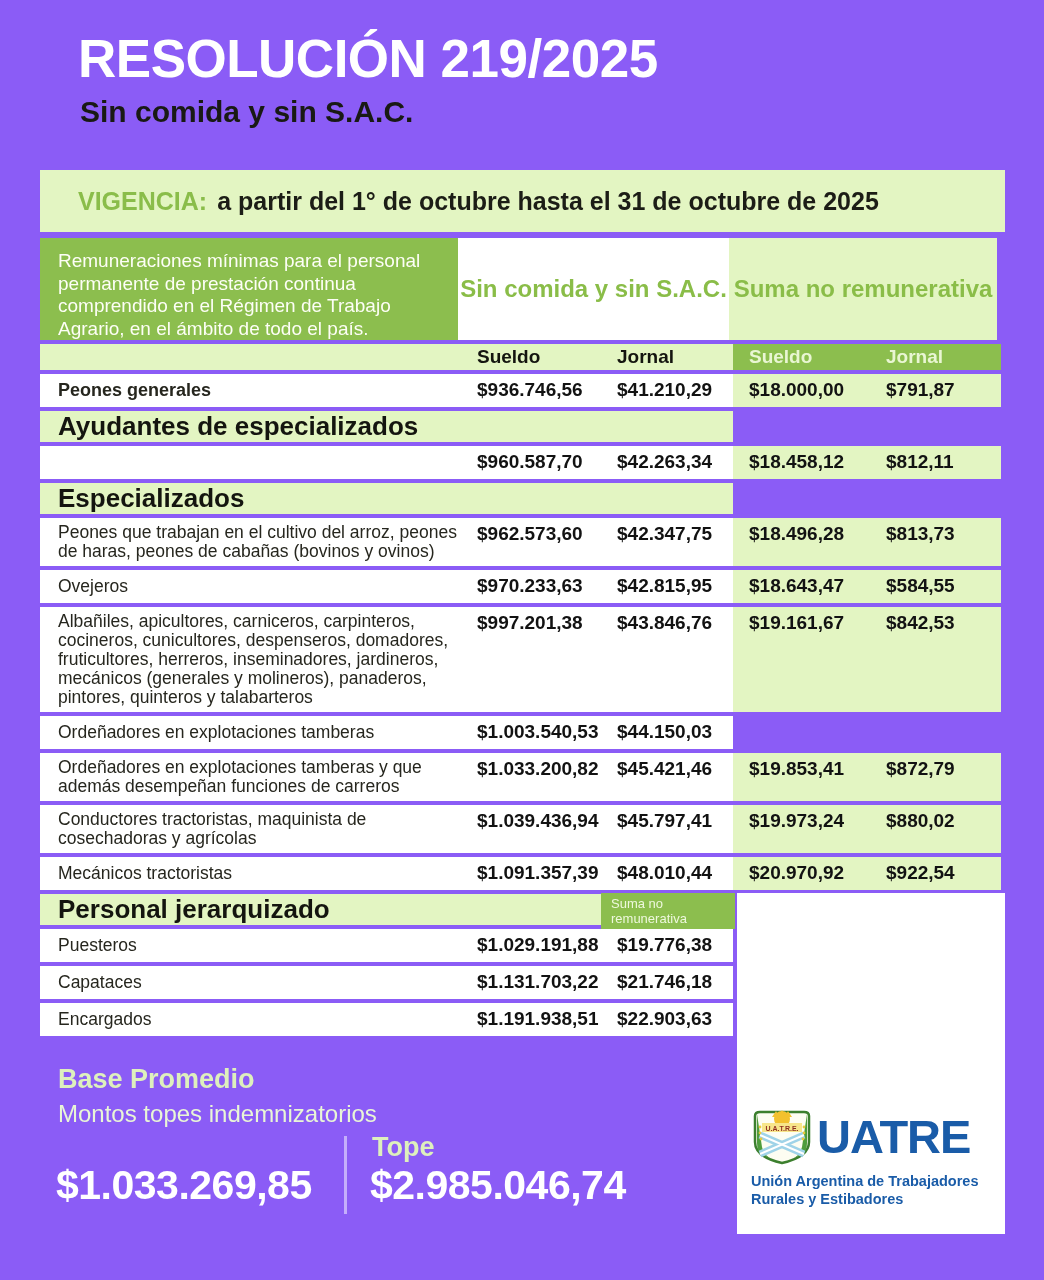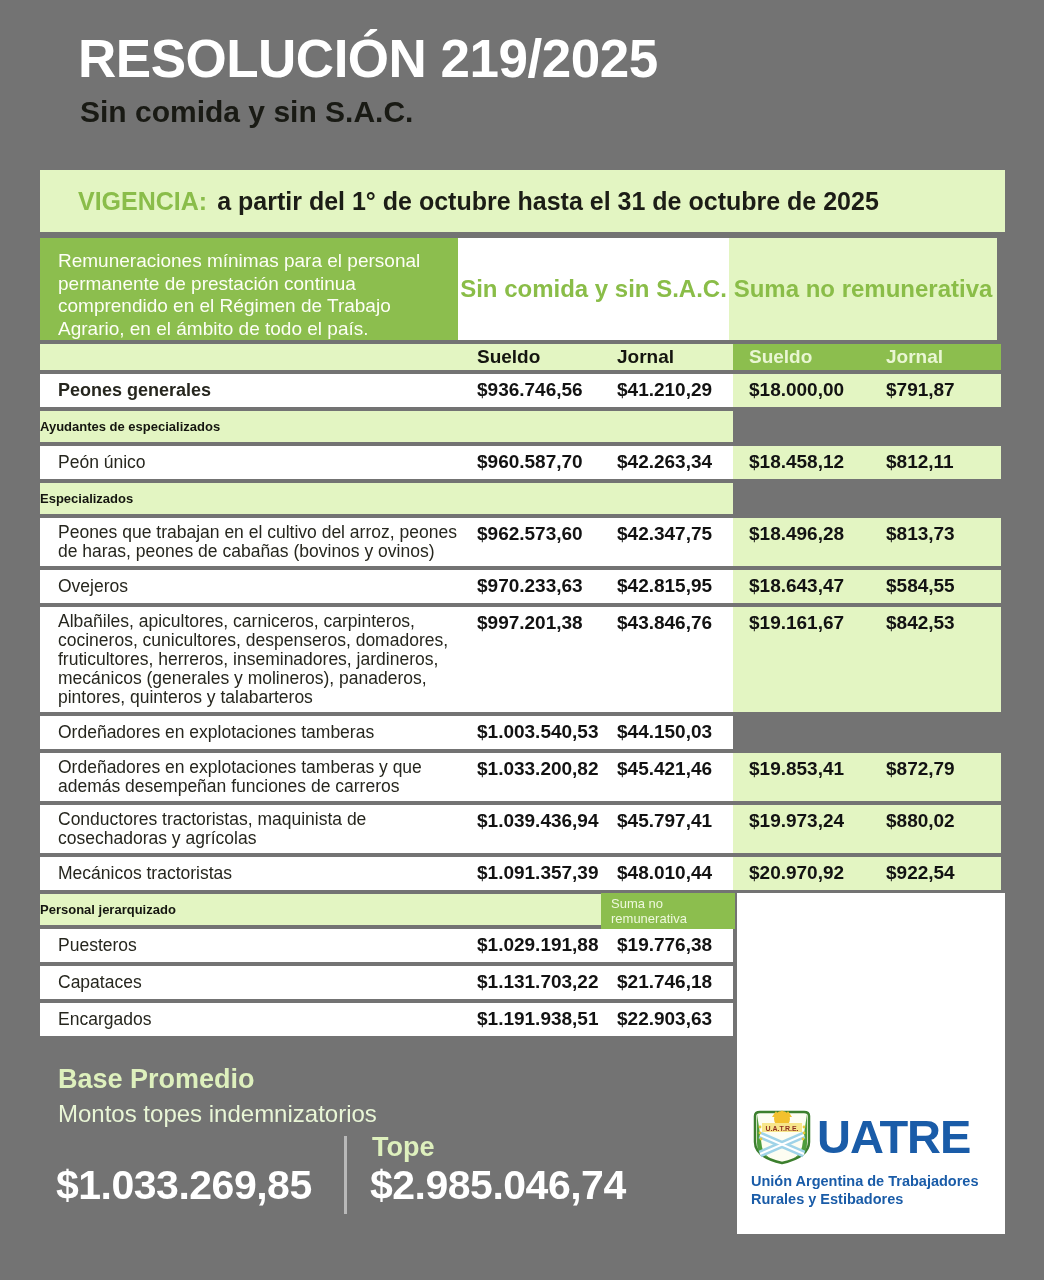--- a/index.html
+++ b/index.html
@@ -1,18 +1,18 @@
 <!DOCTYPE html>
 <html><head>
 <meta charset="utf-8">
 <style>
   html,body{margin:0;padding:0;background:#6f9c3c;}
   .page{
     position:relative; width:1044px; height:1280px; overflow:hidden;
-    background:#737373;
+    background:#8b5cf6;
     font-family:"Liberation Sans", sans-serif;
     -webkit-font-smoothing:antialiased;
   }
   
   .title{
     position:absolute; left:78px; top:28px;
     font-size:53px; font-weight:bold; letter-spacing:-0.5px;
     color:#ffffff;
   }
   .subtitle{
@@ -37,21 +37,21 @@
   .bg-green{background:#8cbe4e;}
   .bg-none{background:transparent;}
   .trow.data{min-height:33px;}
   .trow.section{min-height:31px;}
   .tlabel{
     padding:5px 8px 5px 18px; width:402px; box-sizing:content-box;
     font-size:17.5px; line-height:19px; color:#26261e;
   }
   .tlabel.bold{font-weight:bold; font-size:18px;}
   .seclabel{
-    font-size:13px; font-weight:bold; color:#14150f;
+    padding-left:18px; font-size:26px; font-weight:bold; color:#14150f;
   }
   .tval{
     position:absolute; top:5px; font-size:19px; font-weight:bold;
     color:#121212; white-space:nowrap;
   }
   .v1{left:437px;} .v2{left:577px;}
   .r1{left:16px;}  .r2{left:153px;}
   
   .trow.header{min-height:95px; align-items:stretch;}
   .hdesc{
@@ -147,21 +147,20 @@
           </div>
         </div>
         <div class="trow section">
           <div class="tleft bg-pale">
             <div class="seclabel">Ayudantes de especializados</div>
           </div>
           <div class="tright bg-none"></div>
         </div>
         <div class="trow data">
           <div class="tleft bg-white">
-            <div class="tlabel">Peón único</div>
             <div class="tval v1">$960.587,70</div>
             <div class="tval v2">$42.263,34</div>
           </div>
           <div class="tright bg-pale">
             <div class="tval r1">$18.458,12</div>
             <div class="tval r2">$812,11</div>
           </div>
         </div>
         <div class="trow section">
           <div class="tleft bg-pale">

